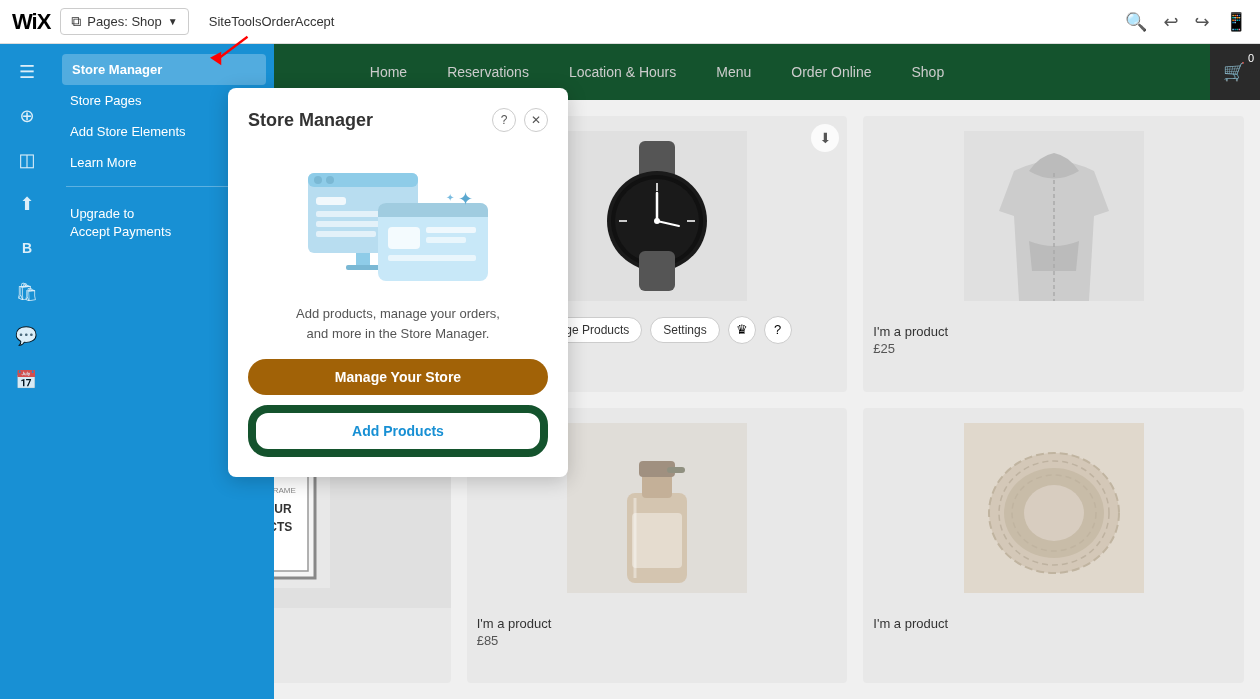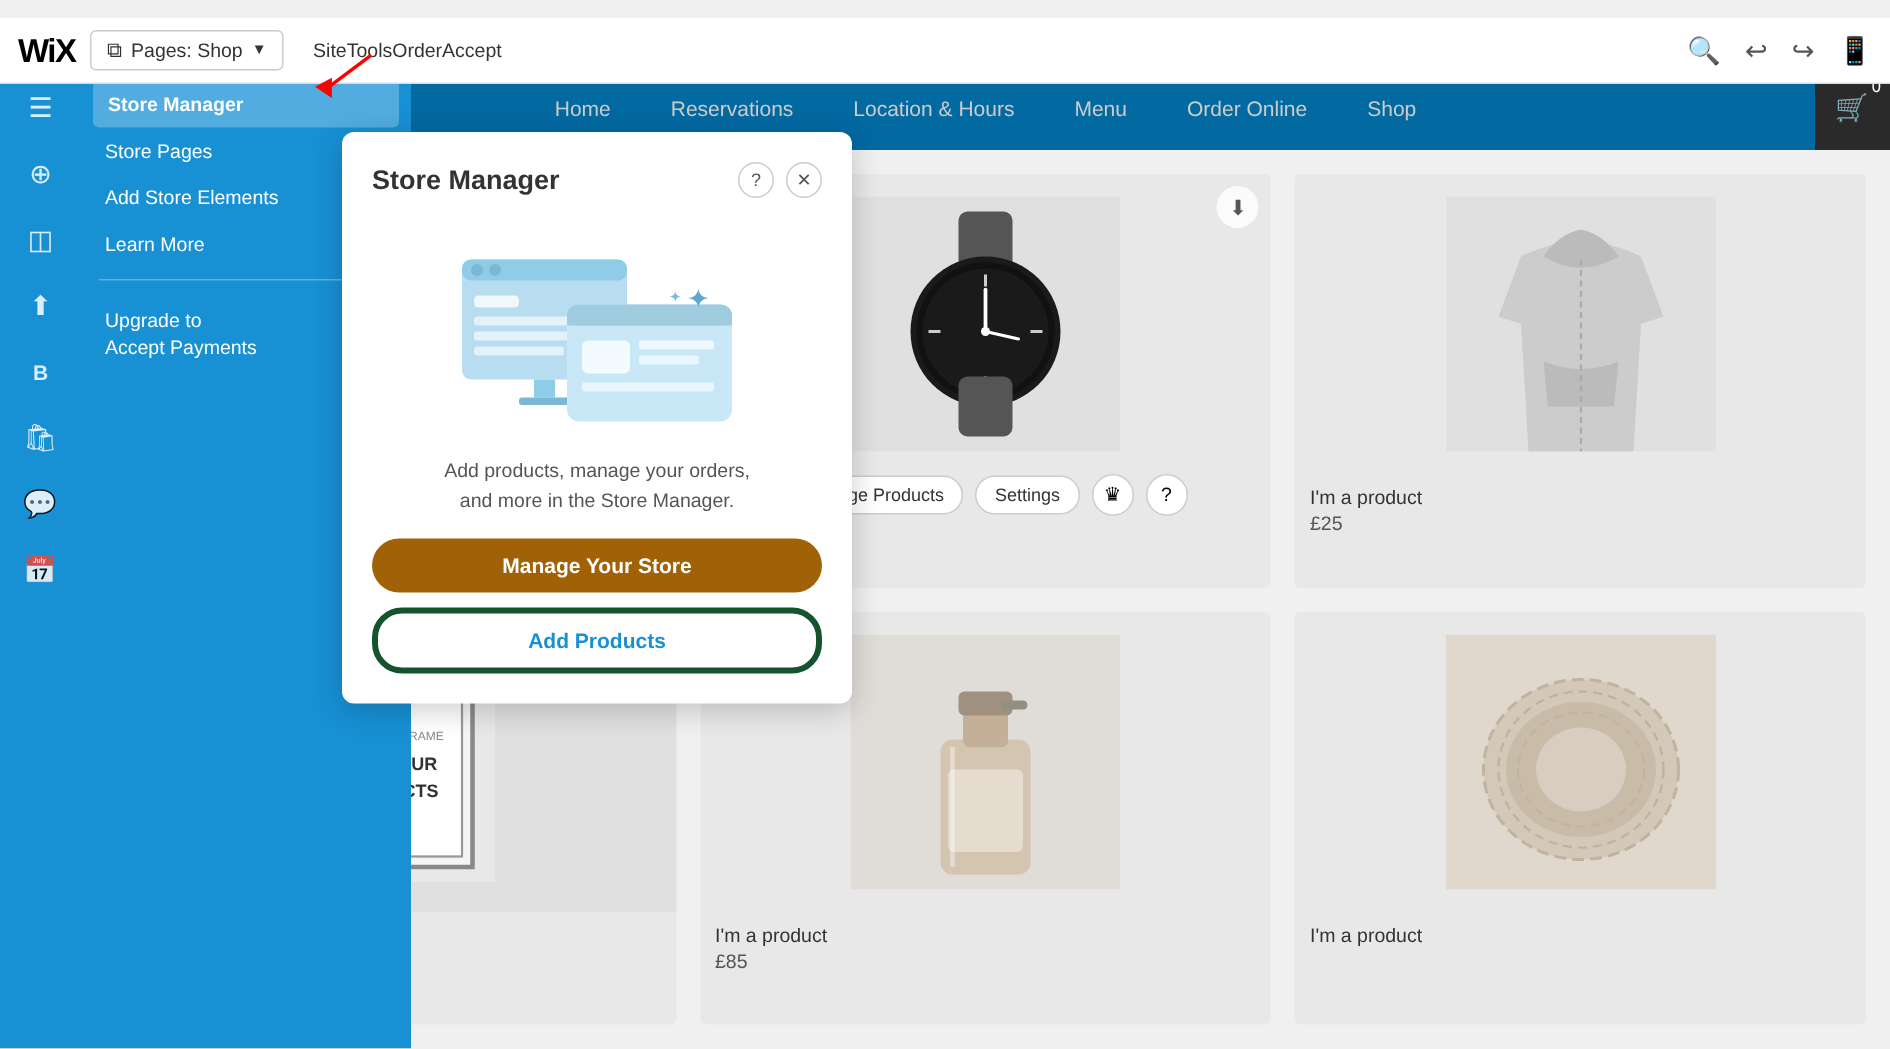--- a/index.html
+++ b/index.html
@@ -1,20 +1,20 @@
 <!DOCTYPE html>
 <html><head>
   <meta charset="utf-8">
   <style>
     * { margin: 0; padding: 0; box-sizing: border-box; }
     body { width: 1260px; height: 699px; overflow: hidden; font-family: 'Helvetica Neue', Arial, sans-serif; background: #f0f0f0; position: relative; }
 
     
     .top-bar {
-      position: absolute; top: 12px; left: 0; right: 0; height: 44px;
+      position: absolute; top: 0; left: 0; right: 0; height: 44px;
       background: #fff; border-bottom: 1px solid #ddd;
       display: flex; align-items: center; padding: 0 12px; z-index: 100;
     }
     .wix-logo { font-size: 22px; font-weight: 900; color: #000; letter-spacing: -1px; margin-right: 10px; }
     .pages-selector {
       display: flex; align-items: center; background: #fff; border: 1px solid #ccc;
       border-radius: 4px; padding: 4px 10px; margin-right: 20px; cursor: pointer;
       font-size: 13px; color: #333;
     }
     .pages-selector .pages-icon { margin-right: 6px; font-size: 14px; }
@@ -80,33 +80,33 @@
     .popup-desc {
       text-align: center; font-size: 13px; color: #555; line-height: 1.5; margin-bottom: 16px;
     }
     .btn-manage-store {
       display: block; width: 100%; padding: 10px; background: #a16207;
       color: #fff; border: none; border-radius: 20px; font-size: 14px; font-weight: 600;
       cursor: pointer; text-align: center; margin-bottom: 10px;
     }
     .btn-add-products {
       display: block; width: 100%; padding: 10px; background: transparent;
-      color: #1890d4; border: 4px solid #14532d; border-radius: 20px;
+      color: #1890d4; border: 8px solid #14532d; border-radius: 20px;
       font-size: 14px; font-weight: 600; cursor: pointer; text-align: center;
     }
 
     
     .main-content {
       position: absolute; top: 44px; left: 54px; right: 0; bottom: 0;
       background: #f0f0f0; overflow: hidden;
     }
 
     
     .site-nav {
-      background: #0369a1; height: 56px; display: flex; align-items: center;
+      background: #14532d; height: 56px; display: flex; align-items: center;
       justify-content: center; gap: 40px; padding: 0 20px;
     }
     .site-nav-item { font-size: 14px; color: #ccc; cursor: pointer; }
     .product-info { padding: 8px 10px; }
     .product-name { font-size: 13px; color: #333; margin-bottom: 2px; }
     .product-price { font-size: 13px; color: #555; }
     .best-seller-badge {
       position: absolute; top: 10px; left: 10px;
       background: #f5a623; color: #fff; font-size: 11px; font-weight: 700;
       padding: 3px 8px; border-radius: 2px;

